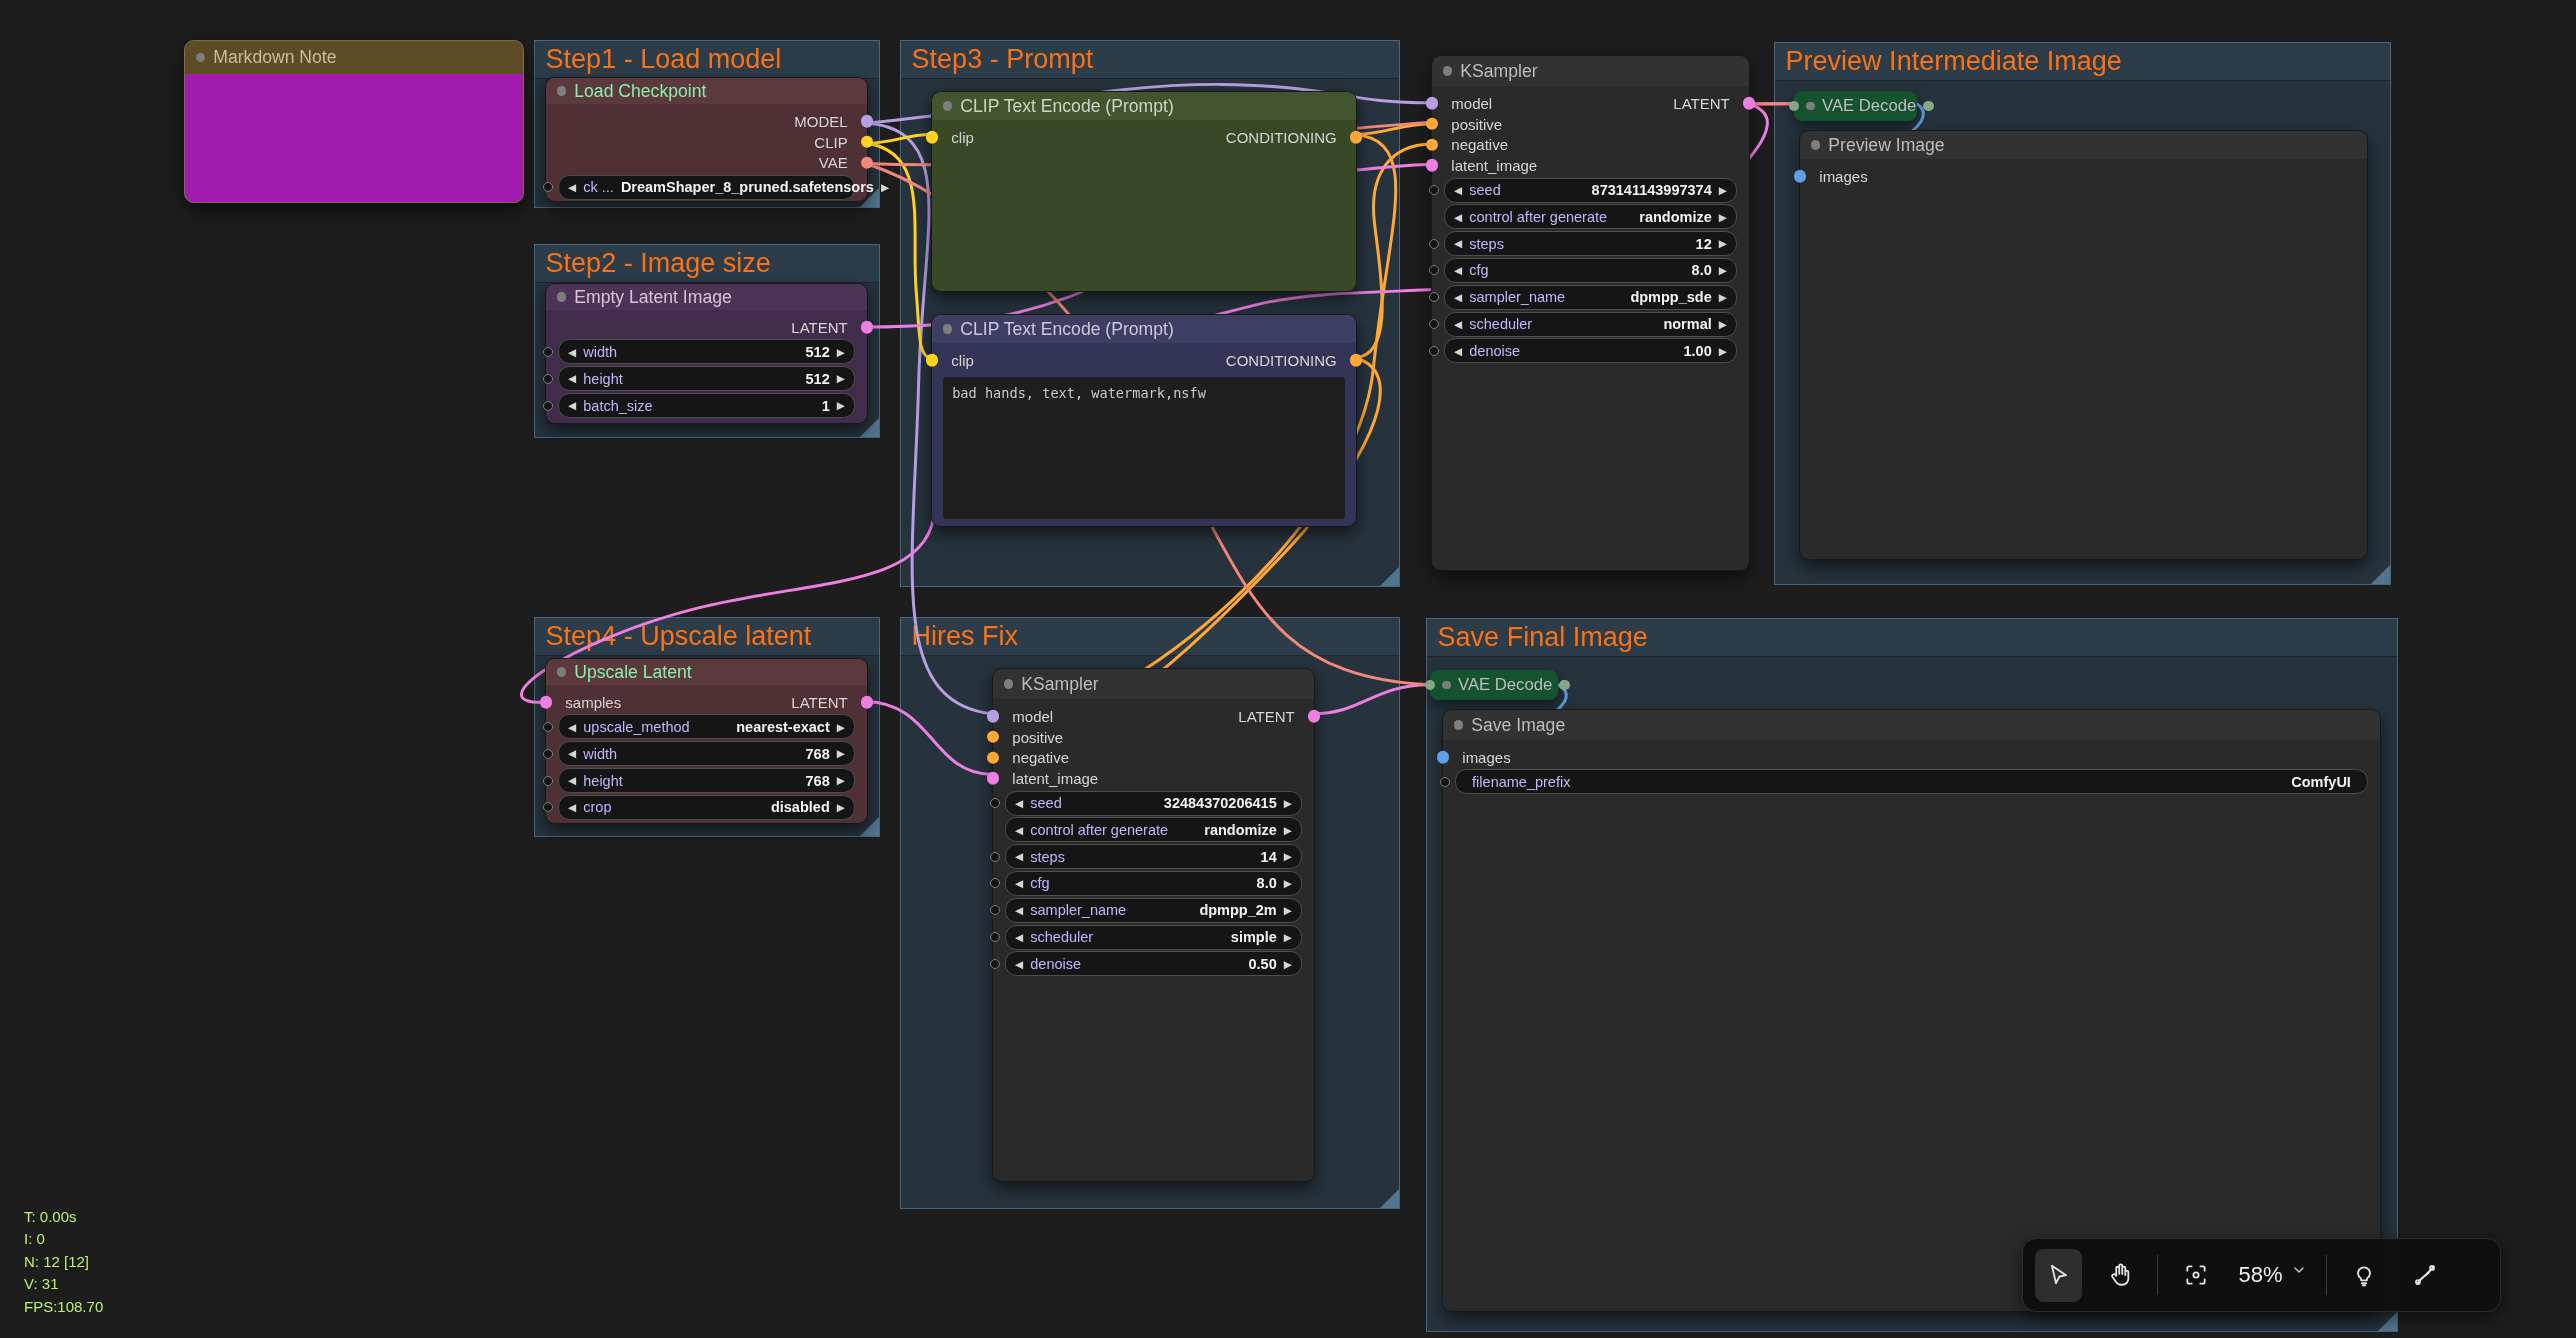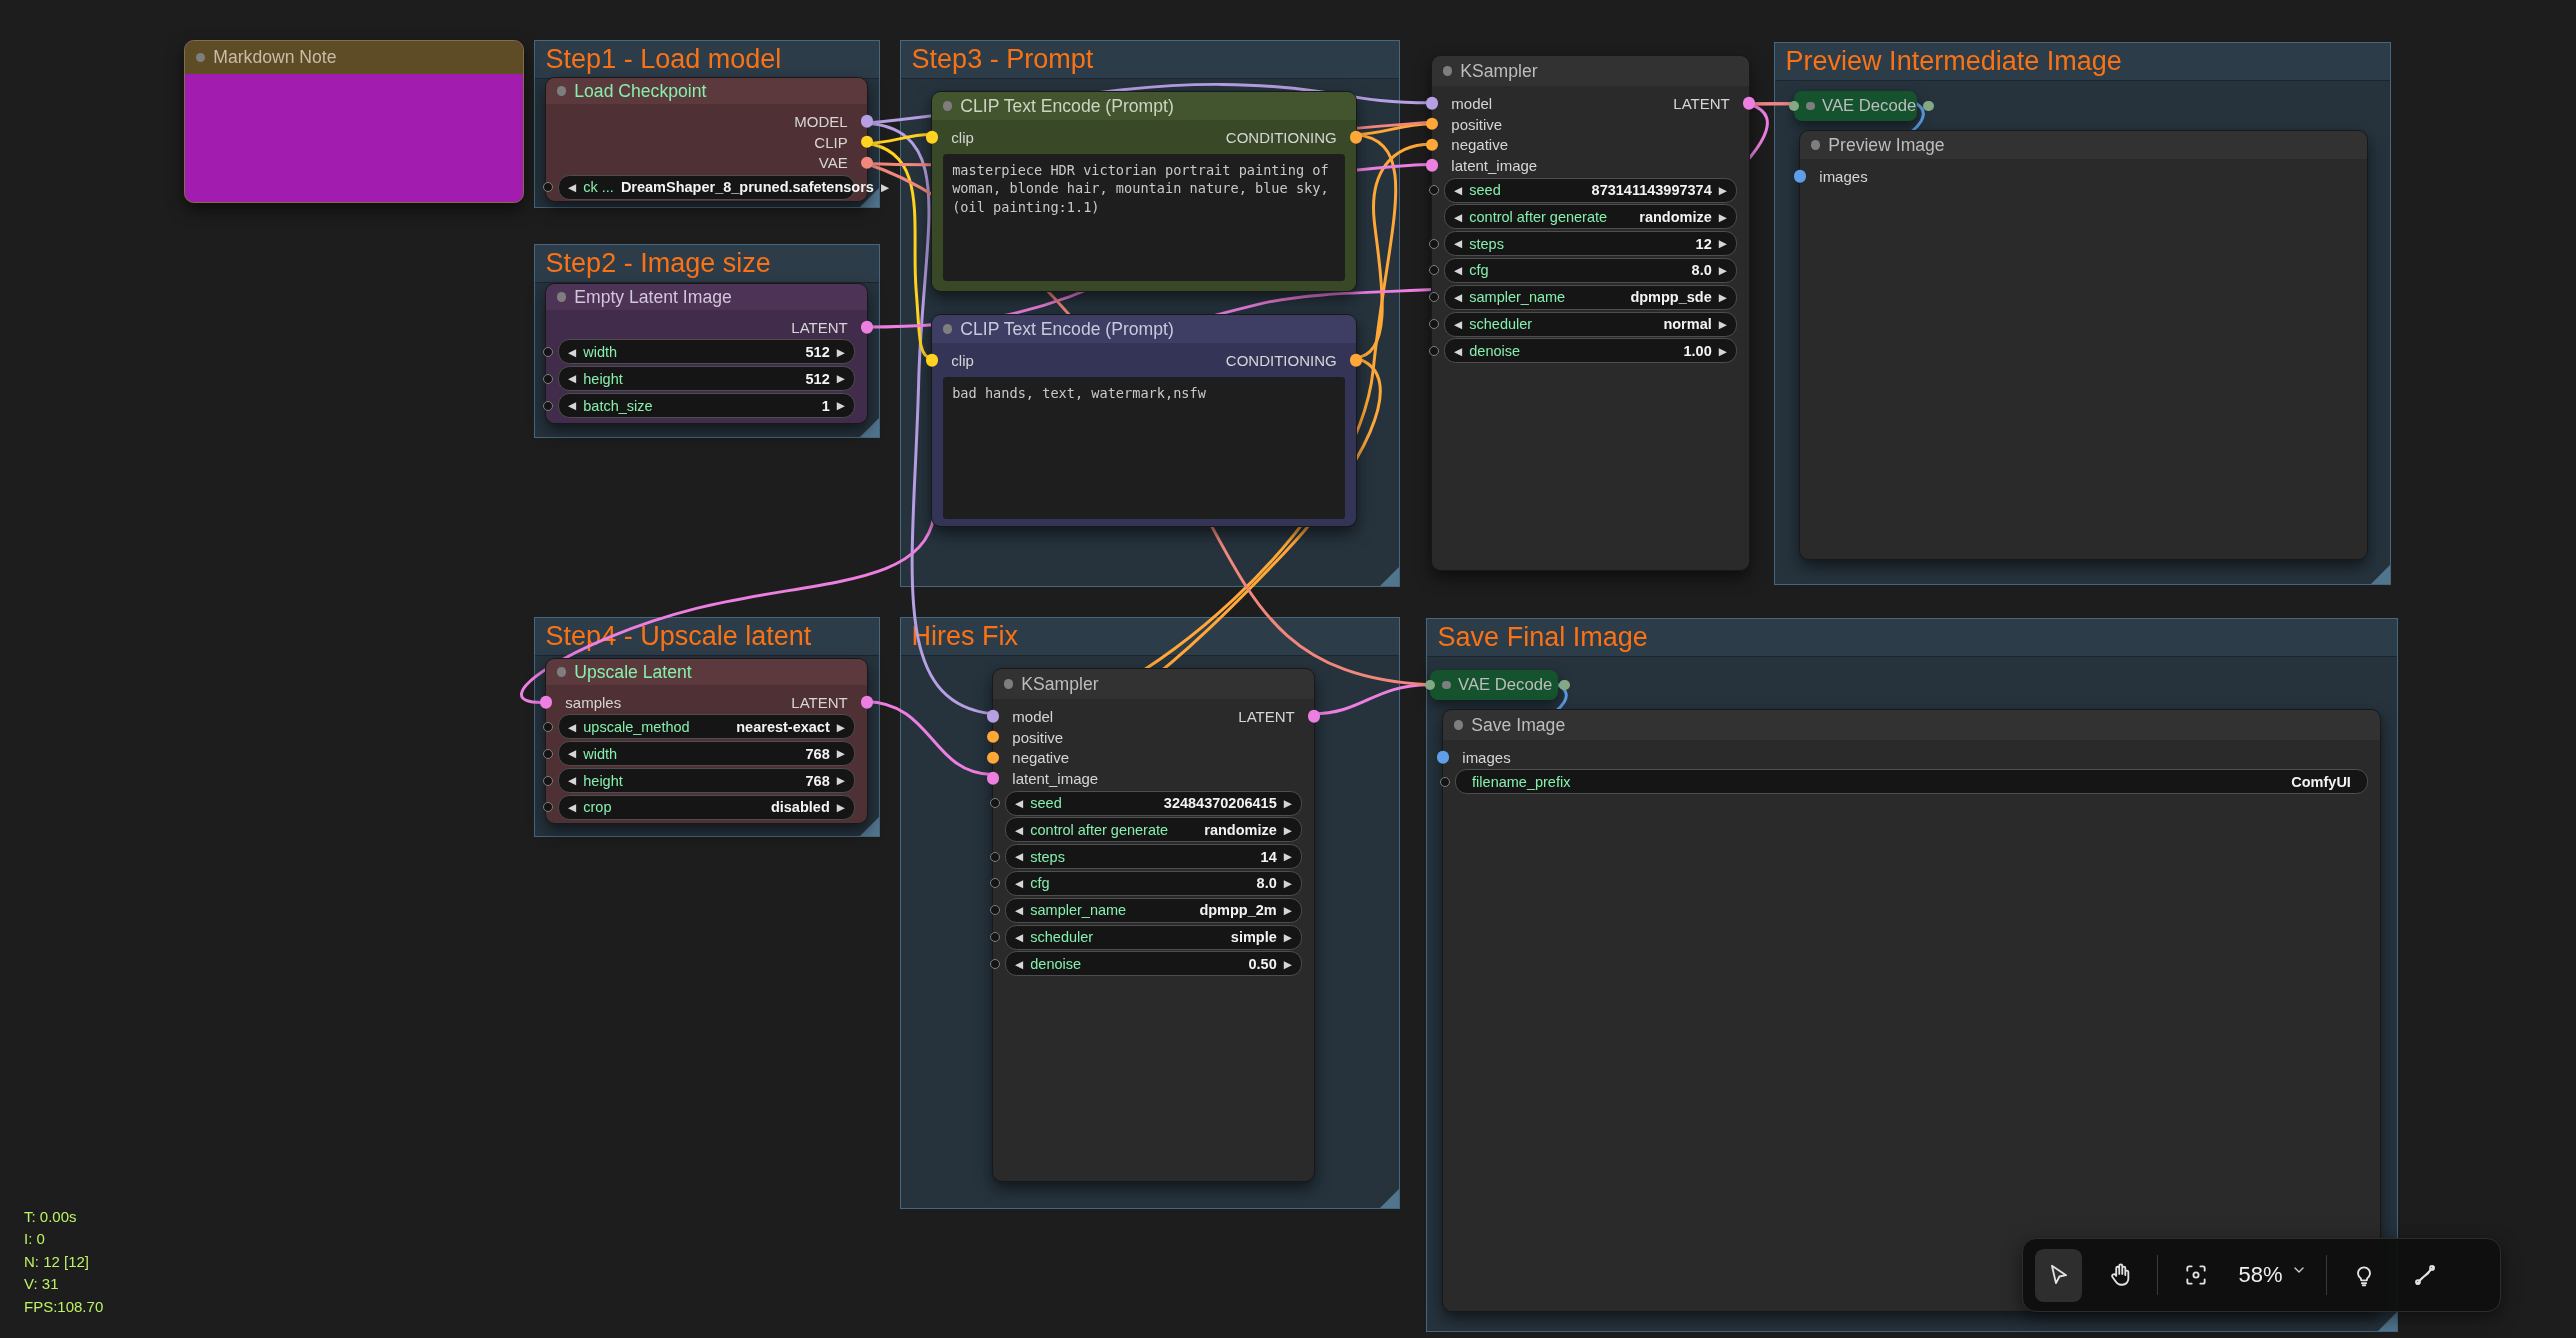--- a/index.html
+++ b/index.html
@@ -51,21 +51,21 @@
   .c-conditioning{background:var(--conditioning);}
   .c-image{background:var(--image);}
   .c-collapsed{background:var(--collapsed);}
 
   
   .widgets{padding:1.8px 12.3px 0;}
   .wrow{position:relative;height:23px;border-radius:11.4px;background:#151515;
         border:0.9px solid #4e4e4e;display:flex;align-items:center;
         padding:0 8.8px;margin-bottom:1.8px;font-size:14.5px;}
   .warr{color:#d6d6d6;font-size:10.6px;flex:none;line-height:1;}
-  .wlabel{color:#86efac;margin:0 7px;white-space:nowrap;}
+  .wlabel{color:#c4b5fd;margin:0 7px;white-space:nowrap;}
   .wsp{flex:1;}
   .wval{color:#f3f3f3;font-weight:700;margin-right:7px;white-space:nowrap;}
   .wslot{position:absolute;left:-16.7px;top:50%;transform:translateY(-50%);
          width:8px;height:8px;border-radius:50%;border:1.8px solid #7e7e7e;background:#141414;}
 
   
   .ptext{position:absolute;left:11.4px;right:11.4px;background:#1e1e1e;border-radius:3.5px;
          padding:7px 8.8px;font-family:"DejaVu Sans Mono",monospace;font-size:13.6px;
          line-height:1.35;color:#c9c9c9;white-space:pre-wrap;}
 
@@ -253,21 +253,20 @@
     <span class="ntitle">CLIP Text Encode (Prompt)</span>
   </div>
   <div class="srows">
     <div class="srow">
       <span class="sdot in c-clip"></span>
       <span>clip</span>
       <span class="slabel-out">CONDITIONING</span>
       <span class="sdot out c-conditioning"></span>
     </div>
   </div>
-  <div class="ptext" style="top:62px;height:113px;">masterpiece HDR victorian portrait painting of woman, blonde hair, mountain nature, blue sky, (oil painting:1.1)</div>
 </div>
 
 <div class="node n-navy" style="left:931px;top:314px;width:424px;height:211px;">
   <div class="nhead" style="height:28px;">
     <span class="ndot"></span>
     <span class="ntitle">CLIP Text Encode (Prompt)</span>
   </div>
   <div class="srows">
     <div class="srow">
       <span class="sdot in c-clip"></span>

